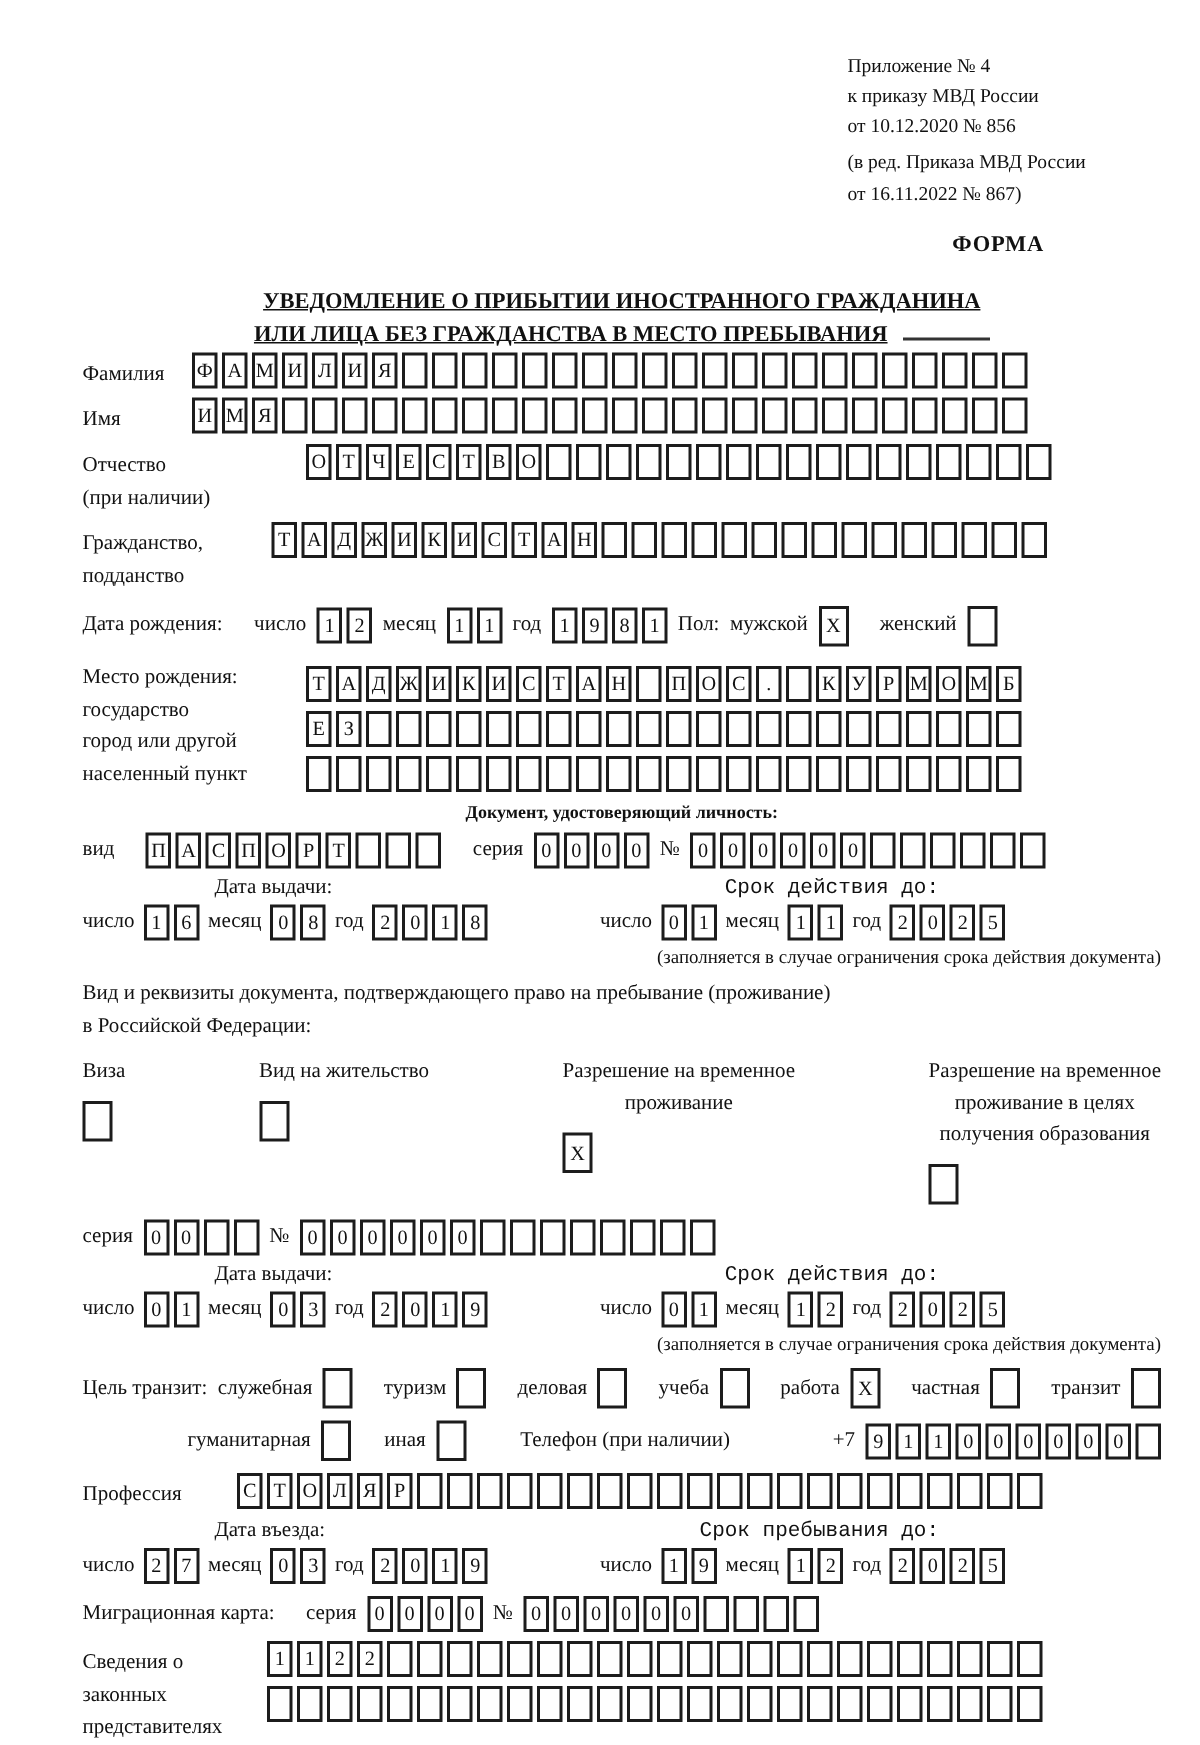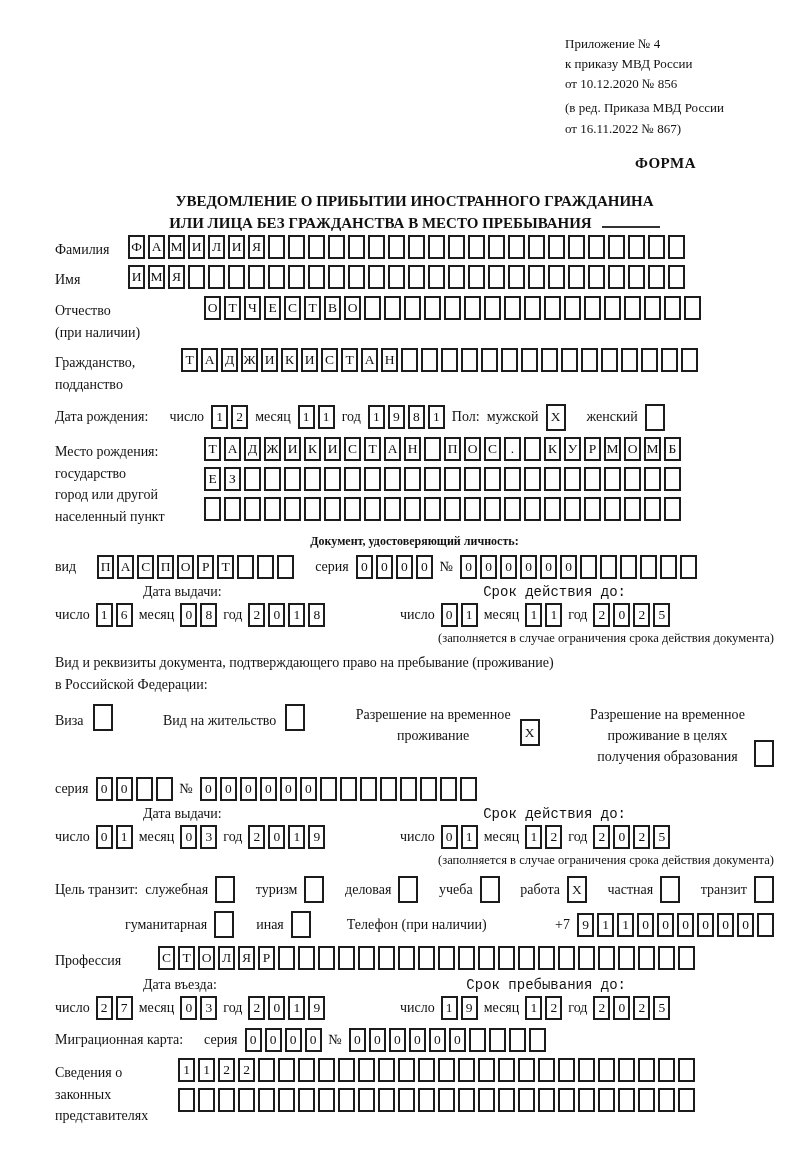--- a/index.html
+++ b/index.html
@@ -7,21 +7,21 @@
   body { font-family: "Liberation Serif", "DejaVu Serif", serif; color:#111; }
   .page { width:800px; min-height:1163px; background:#fff; padding:34px 26px 18px 55px; position:relative; }
 
   
   .hdr { margin-left:510px; font-size:13px; line-height:1.55; }
   .hdr div { white-space:nowrap; }
   .hdr .ed { margin-top:4px; }
   .forma { text-align:right; padding-right:78px; font-weight:bold; font-size:15px; margin-top:16px; letter-spacing:.5px; }
 
   
-  .title { text-align:center; font-weight:bold; font-size:15px; line-height:1.5; margin-top:18px; }
+  .title { text-align:center; font-weight:bold; font-size:15px; line-height:1.5; margin-top:18px;text-decoration:underline; }
   .blank-line { display:inline-block; width:58px; border-bottom:2px solid #333; height:14px; margin-left:10px; }
   .sect { font-weight:bold; font-size:13.6px; margin-top:24px; margin-bottom:16px; letter-spacing:.2px; }
 
   
   .row { display:flex; align-items:flex-start; margin-bottom:5px; }
   .lbl { font-size:14px; line-height:1.55; flex:0 0 auto; padding-top:4px; }
   .lbl-73 { width:73px; } .lbl-103 { width:103px; } .lbl-123 { width:123px; }
   .lbl-126 { width:126px; } .lbl-149 { width:149px; }
 
   .boxes { display:inline-flex; gap:3px; flex-wrap:nowrap; }
@@ -41,21 +41,21 @@
   .dhead .dh-l { margin-left:88px; }
   .dhead .dh-r { margin-left:auto; margin-right:148px; white-space:nowrap;font-family:Liberation Mono, monospace; }
   .drow { display:flex; align-items:center; font-size:14px; margin-top:3px; }
   .dgroup { display:inline-flex; align-items:center; gap:6px; white-space:nowrap; }
   .dgroup.left { width:345px; }
   .note { font-size:12.6px; text-align:right; margin-top:4px; margin-bottom:6px; }
 
   
   .intro { font-size:14px; line-height:1.6; margin-top:6px; }
   .opts { display:flex; justify-content:space-between; align-items:flex-start; margin-top:8px; margin-bottom:10px; }
-  .opt { display:flex; align-items:flex-end; gap:9px; font-size:14px; }
+  .opt { display:flex; align-items:flex-start; gap:9px; font-size:14px;flex-direction:column; }
   .opt .olbl { text-align:center; line-height:1.5; }
   .opt .boxes { margin-top:0; }
 
   .purpose1 { display:flex; justify-content:space-between; align-items:center; font-size:14px; margin-top:8px; }
   .purpose2 { display:flex; align-items:center; font-size:14px; margin-top:8px; margin-bottom:8px; }
   .pitem { display:inline-flex; align-items:center; gap:7px; white-space:nowrap; }
 </style>
 </head>
 <body>
 
@@ -238,21 +238,21 @@
     <span>мужской</span>
     <span class="boxes lg">
         <span class="cell">X</span>
       </span>
     <span class="gap-l">женский</span>
     <span class="boxes lg">
         <span class="cell"></span>
       </span>
   </div>
 
-  <div class="row" style="margin-top:6px;">
+  <div class="row" style="margin-top:6px;align-items:flex-end;">
     <span class="lbl lbl-149">
       <div>Место рождения:</div>
       <div>государство</div>
       <div>город или другой</div>
       <div>населенный пункт</div>
     </span>
     <span class="boxstack">
       <span class="boxes">
           <span class="cell">Т</span>
           <span class="cell">А</span>

